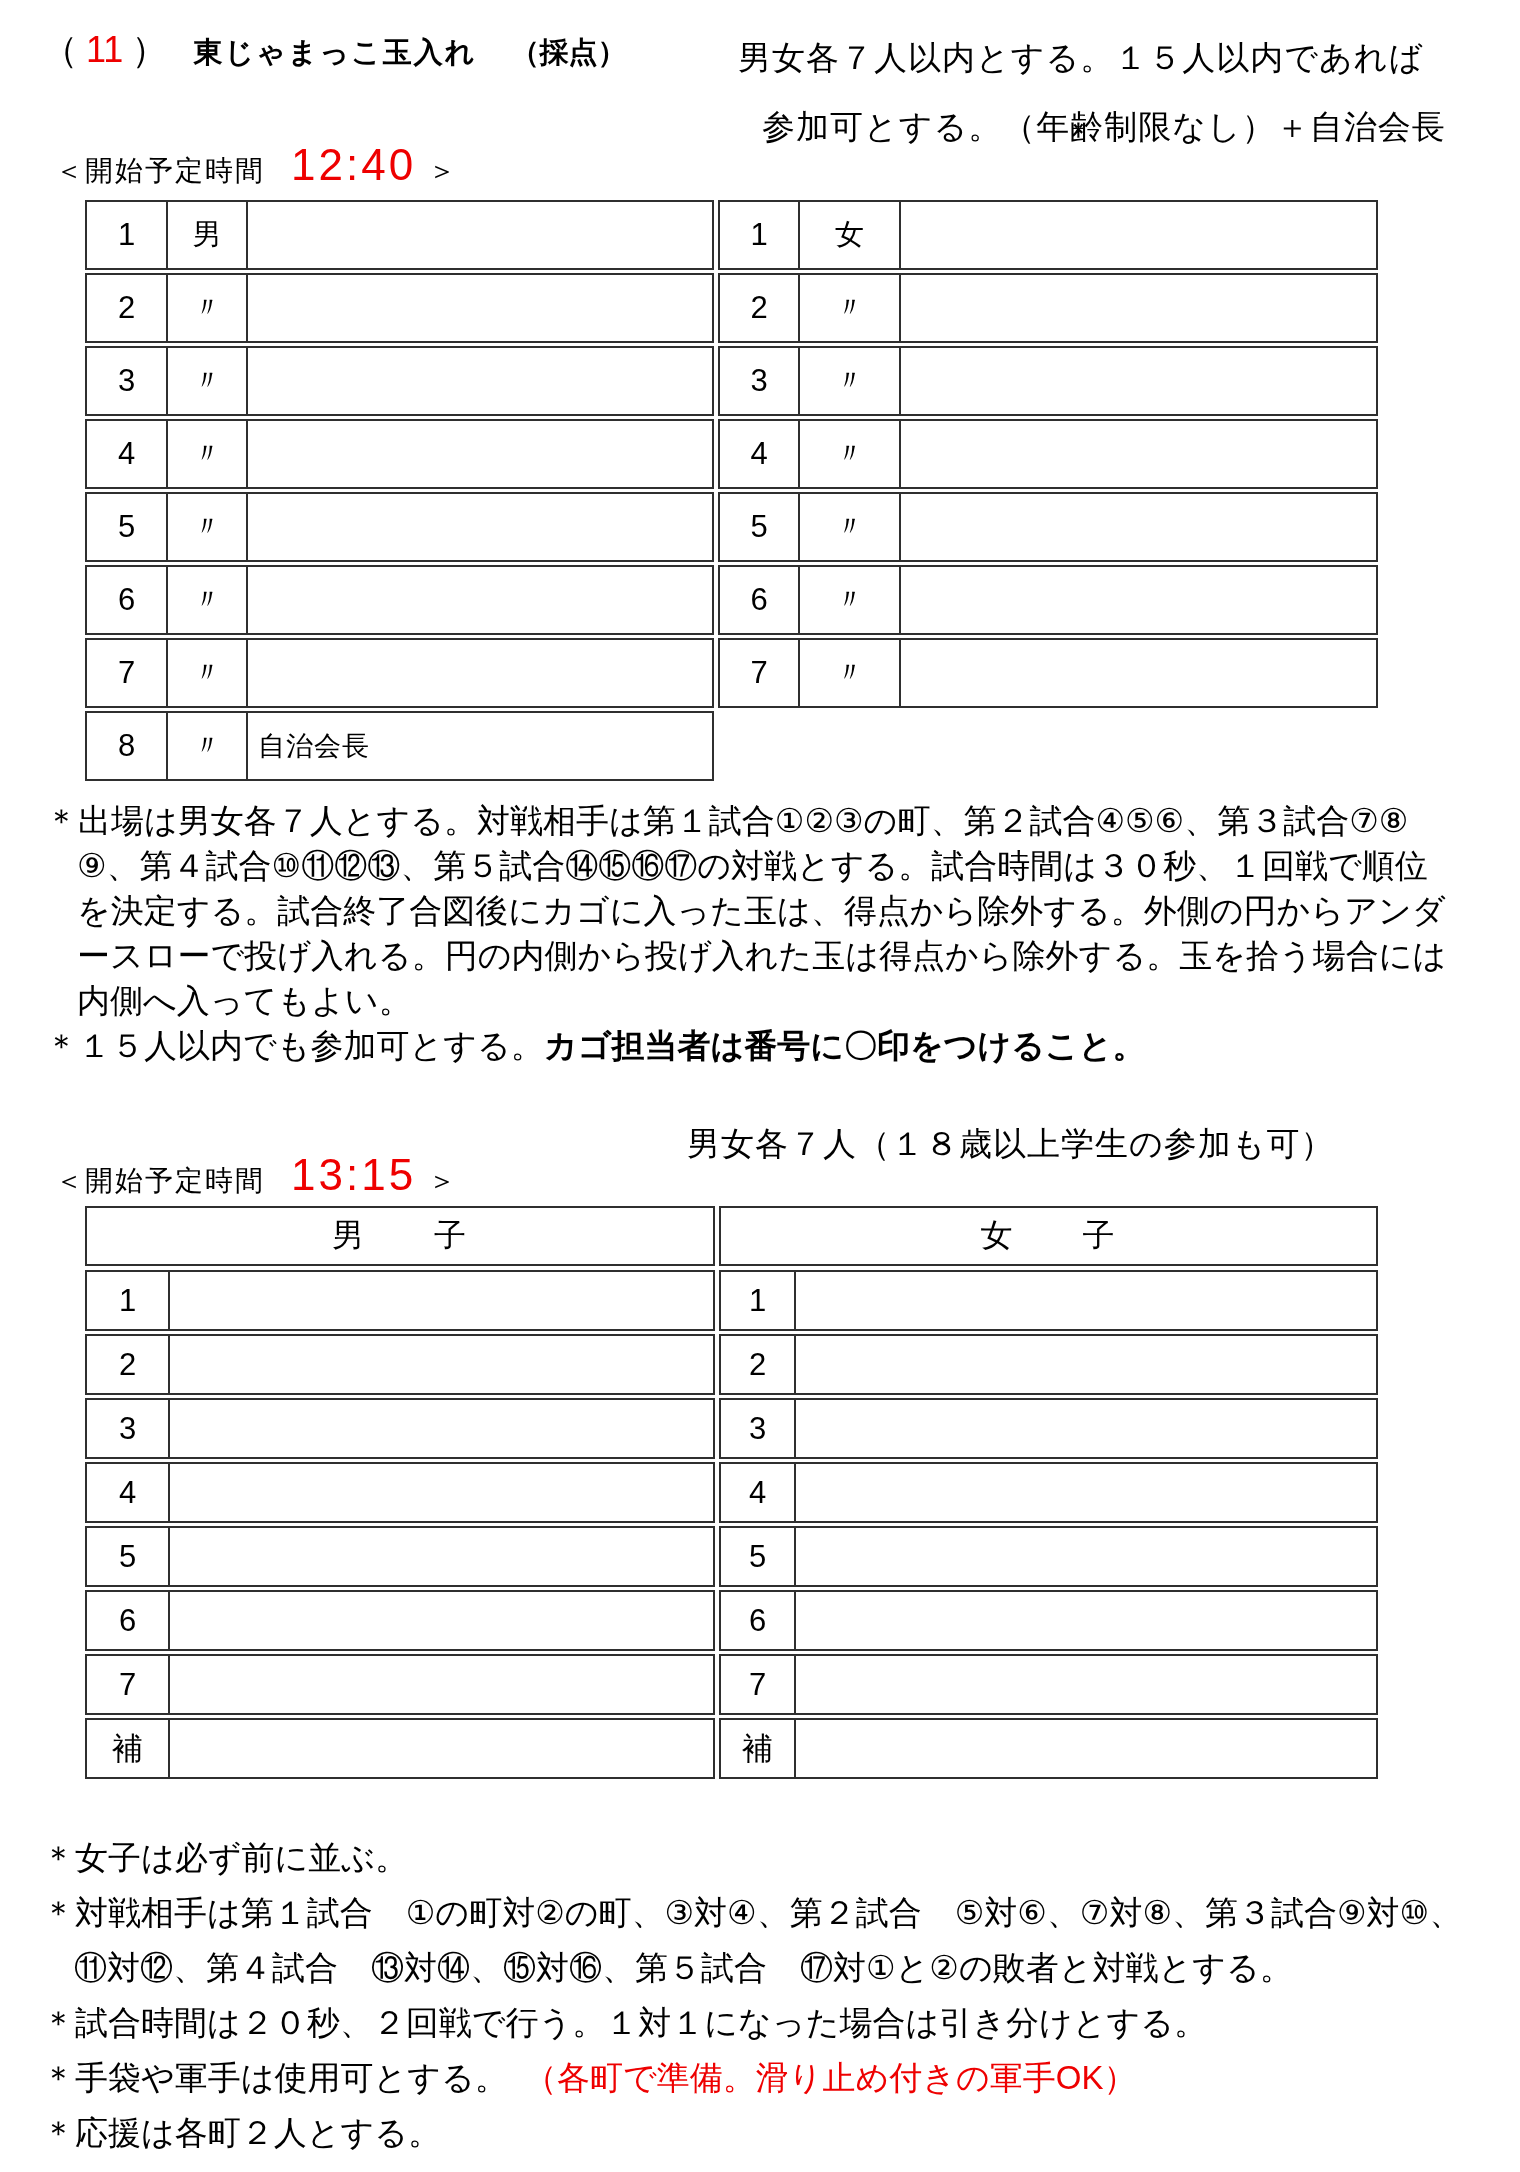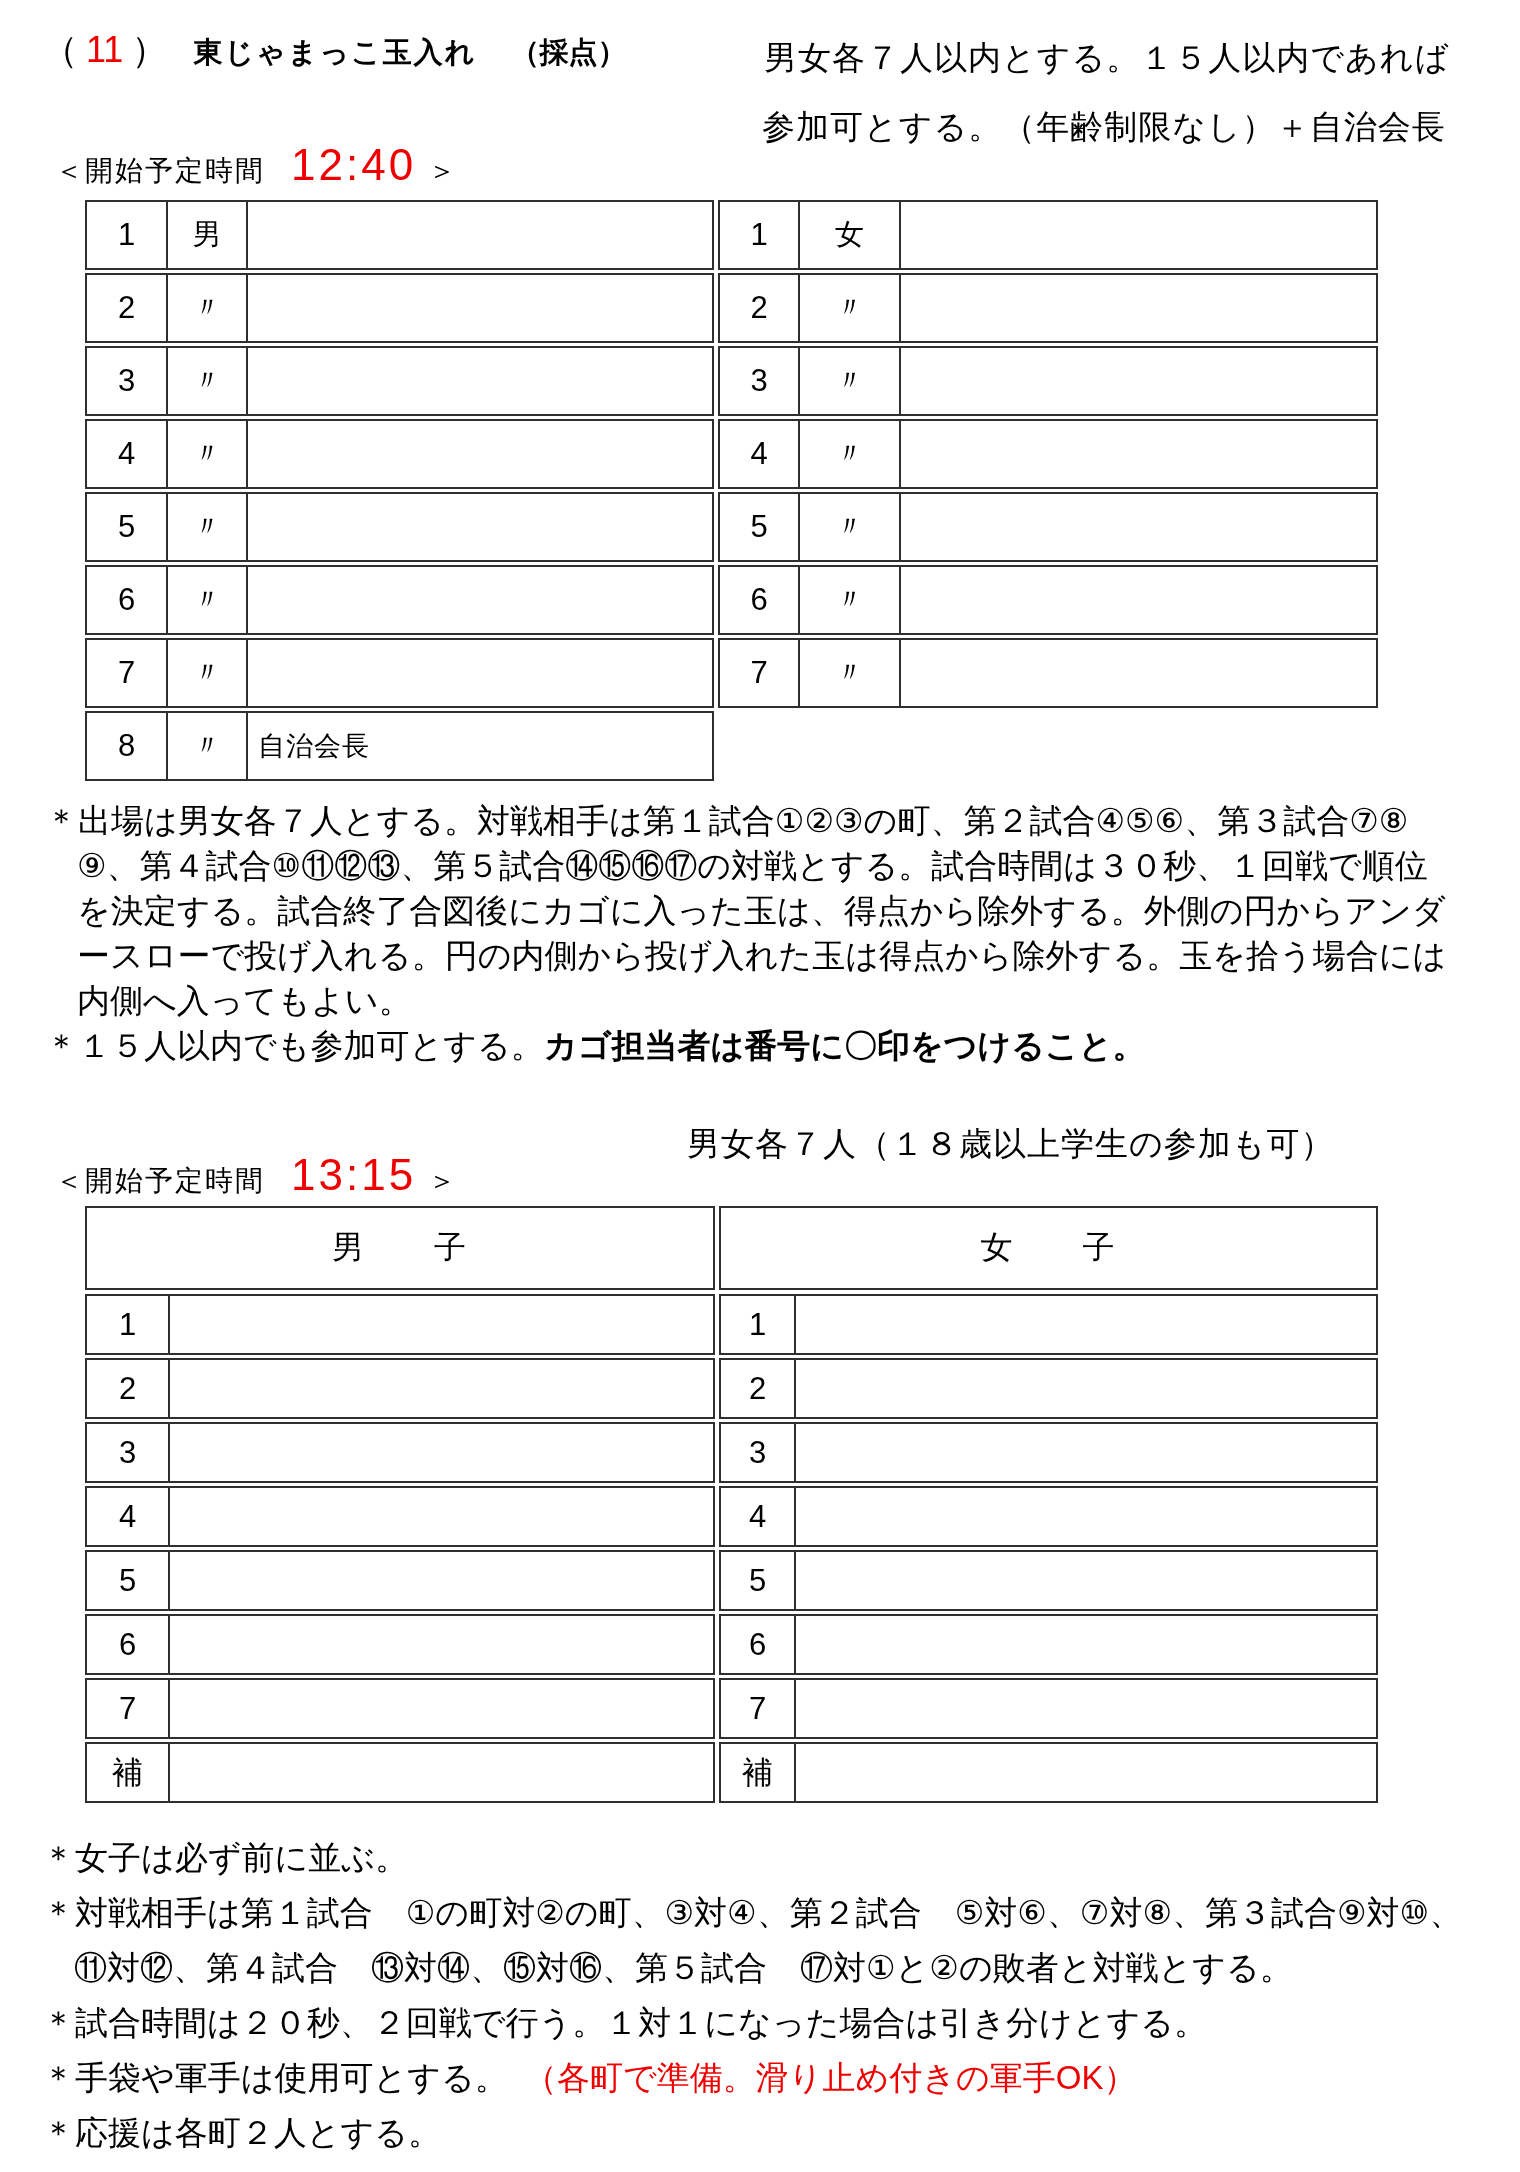--- a/index.html
+++ b/index.html
@@ -31,39 +31,39 @@
   .t13row { height:61px; }
   .cell { box-sizing:border-box; display:flex; align-items:center; justify-content:center; }
   .cnum  { width:81px;  border-right:2px solid #2f2f2f; font-size:31px; }
   .cnumR { width:80px;  border-right:2px solid #2f2f2f; font-size:31px; }
   .cmark { width:80px;  border-right:2px solid #2f2f2f; font-size:29px; }
   .cmarkR{ width:101px; border-right:2px solid #2f2f2f; font-size:29px; }
   .cnum13L { width:83px; border-right:2px solid #2f2f2f; font-size:31px; }
   .cnum13R { width:75px; border-right:2px solid #2f2f2f; font-size:31px; }
   .cname { flex:1; justify-content:flex-start; padding-left:10px; font-size:27px; letter-spacing:1px; }
   .thdr {
-    box-sizing:border-box; border:2px solid #2f2f2f; margin-bottom:4px; height:84px;
+    box-sizing:border-box; border:2px solid #2f2f2f; margin-bottom:4px; height:60px;
     display:flex; align-items:center; justify-content:center; font-size:32px; letter-spacing:2px;
   }
 
   
   .notes { white-space:nowrap; }
   .notes11 .nline { line-height:45px; font-size:33px; }
   .notes13 .nline { line-height:55px; font-size:33px; }
   .cont { padding-left:32px; }
 </style>
 </head>
 <body>
 
 <div class="page">
 
   <div class="abs hmain" style="left:42px; top:26px;">
     <span class="hparen">（</span><span class="hnum red">11</span><span class="hparen">）</span><span class="htitle">東じゃまっこ玉入れ</span><span class="hscore">（採点）</span>
   </div>
-  <div class="abs hinstr" style="left:764px; top:36px;">男女各７人以内とする。１５人以内であれば</div>
+  <div class="abs hinstr" style="left:738px; top:36px;">男女各７人以内とする。１５人以内であれば</div>
   <div class="abs hinstr" style="left:762px; top:105px;text-align:center;">参加可とする。（年齢制限なし）＋自治会長</div>
   <div class="abs timeline" style="left:55px; top:140px;">
     <span class="tpre">＜開始予定時間</span><span class="ttime red">12:40</span><span class="tpre">＞</span>
   </div>
 
   <div class="thalf" style="left:85px; top:200px; width:629px;">
     <div class="trow t11row">
         <div class="cell cnum">1</div>
         <div class="cell cmark">男</div>
         <div class="cell cname"></div>

